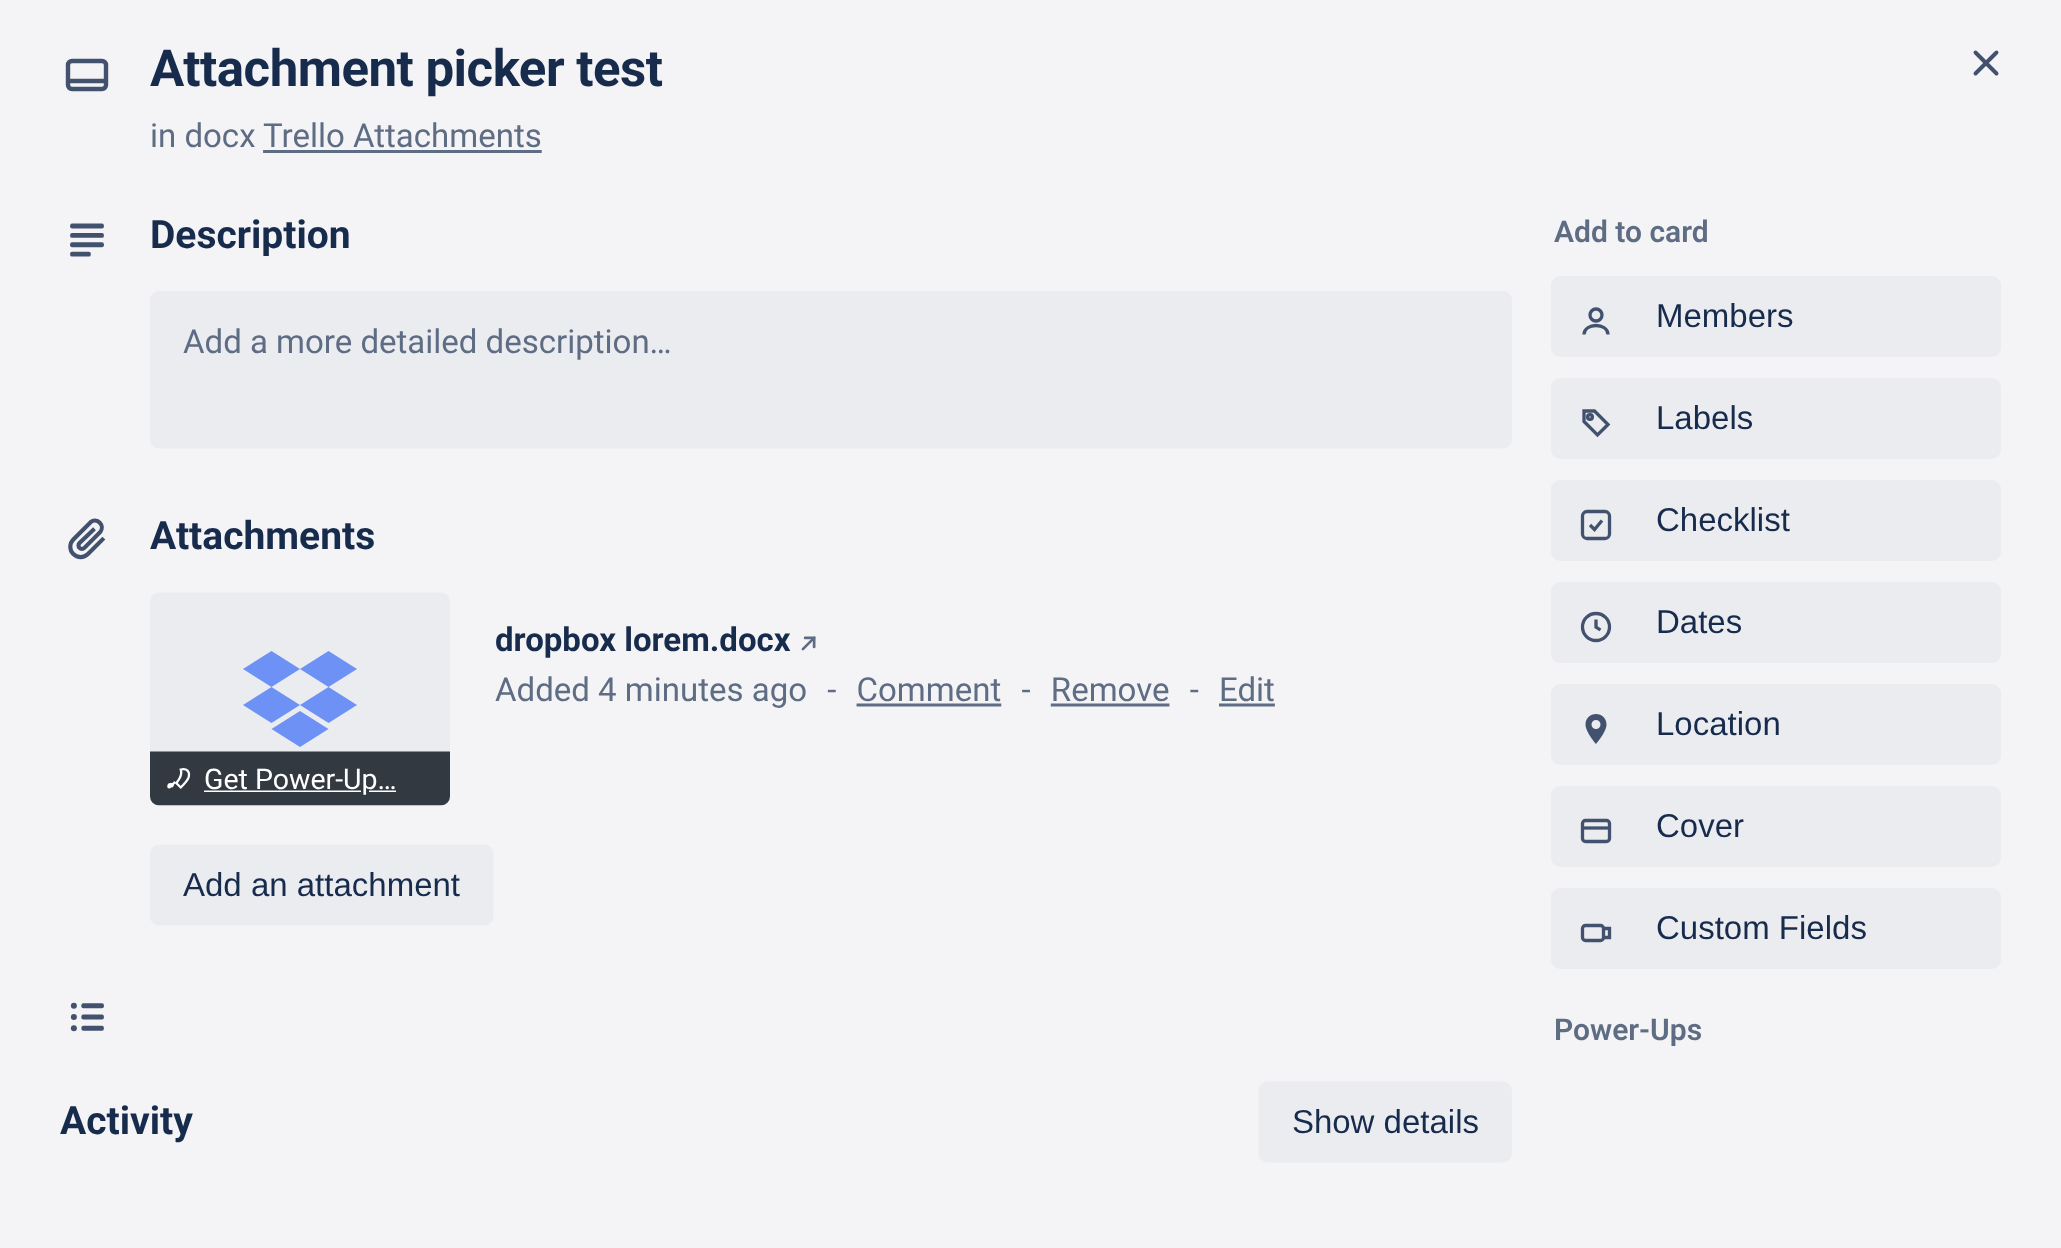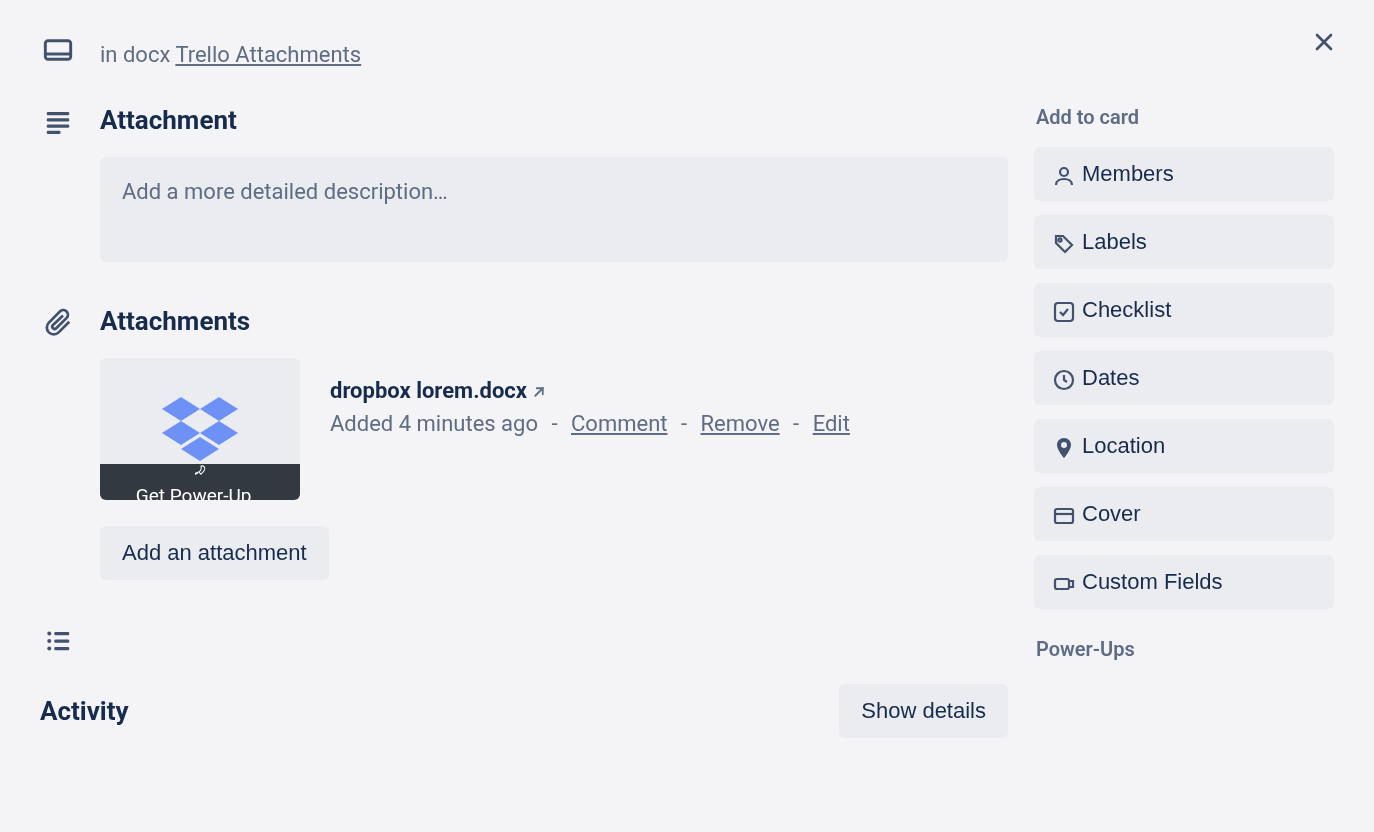--- a/index.html
+++ b/index.html
@@ -146,21 +146,20 @@
     left:0;bottom:0;right:0;
     height:36px;
     background:var(--dark-pill);
     color:#fff;
     display:flex;
     align-items:center;
     gap:8px;
     padding:0 10px;
     font-size:19px;
     cursor:pointer;
-    flex-direction:column;
   }
   .powerup-pill span{
     text-decoration:underline;
     white-space:nowrap;
     overflow:hidden;
     text-overflow:ellipsis;
   }
   .att-meta{
     flex:1;
     padding-top:20px;
@@ -218,21 +217,21 @@
   .side-heading{
     font-size:20px;
     font-weight:600;
     color:var(--muted);
     margin:0 0 18px 2px;
   }
   .side-btn{
     width:100%;
     display:flex;
     align-items:center;
-    gap:6px;
+    gap:28px;
     background:var(--panel);
     border:none;
     border-radius:6px;
     padding:14px 18px;
     font-size:22px;
     color:var(--text);
     cursor:pointer;
     margin-bottom:14px;
     text-align:left;
   }
@@ -255,40 +254,41 @@
   </div>
 
   <div class="header">
     <div class="icon-col">
       <svg width="32" height="32" viewBox="0 0 24 24" fill="none" stroke="currentColor" stroke-width="2.2">
           <rect x="2.5" y="5" width="19" height="14" rx="2"></rect>
           <line x1="2.5" y1="15" x2="21.5" y2="15"></line>
         </svg>
     </div>
     <div class="title-col">
+      <h1 class="card-title">Attachment picker test</h1>
       <div class="list-line">
         <span>in docx </span><a class="list-link">Trello Attachments</a>
       </div>
     </div>
   </div>
 
   <div class="columns">
     <div class="main-col">
 
       <div class="section">
         <div class="icon-col">
           <svg width="30" height="30" viewBox="0 0 24 24" fill="currentColor">
               <rect x="3" y="4" width="18" height="2.6" rx="1"></rect>
               <rect x="3" y="9" width="18" height="2.6" rx="1"></rect>
               <rect x="3" y="14" width="18" height="2.6" rx="1"></rect>
               <rect x="3" y="19" width="11" height="2.6" rx="1"></rect>
             </svg>
         </div>
         <div class="body-col">
-          <h2 class="section-title">Attachment</h2>
+          <h2 class="section-title">Description</h2>
           <div class="desc-placeholder">Add a more detailed description…</div>
         </div>
       </div>
 
       <div class="section">
         <div class="icon-col">
           <svg width="30" height="30" viewBox="0 0 24 24" fill="none" stroke="currentColor" stroke-width="2.2">
               <path d="M21 11l-8.5 8.5a5.5 5.5 0 0 1-7.8-7.8l9.2-9.2a3.7 3.7 0 0 1 5.2 5.2L10.6 16.2a1.8 1.8 0 0 1-2.6-2.6L16 6"></path>
             </svg>
         </div>

